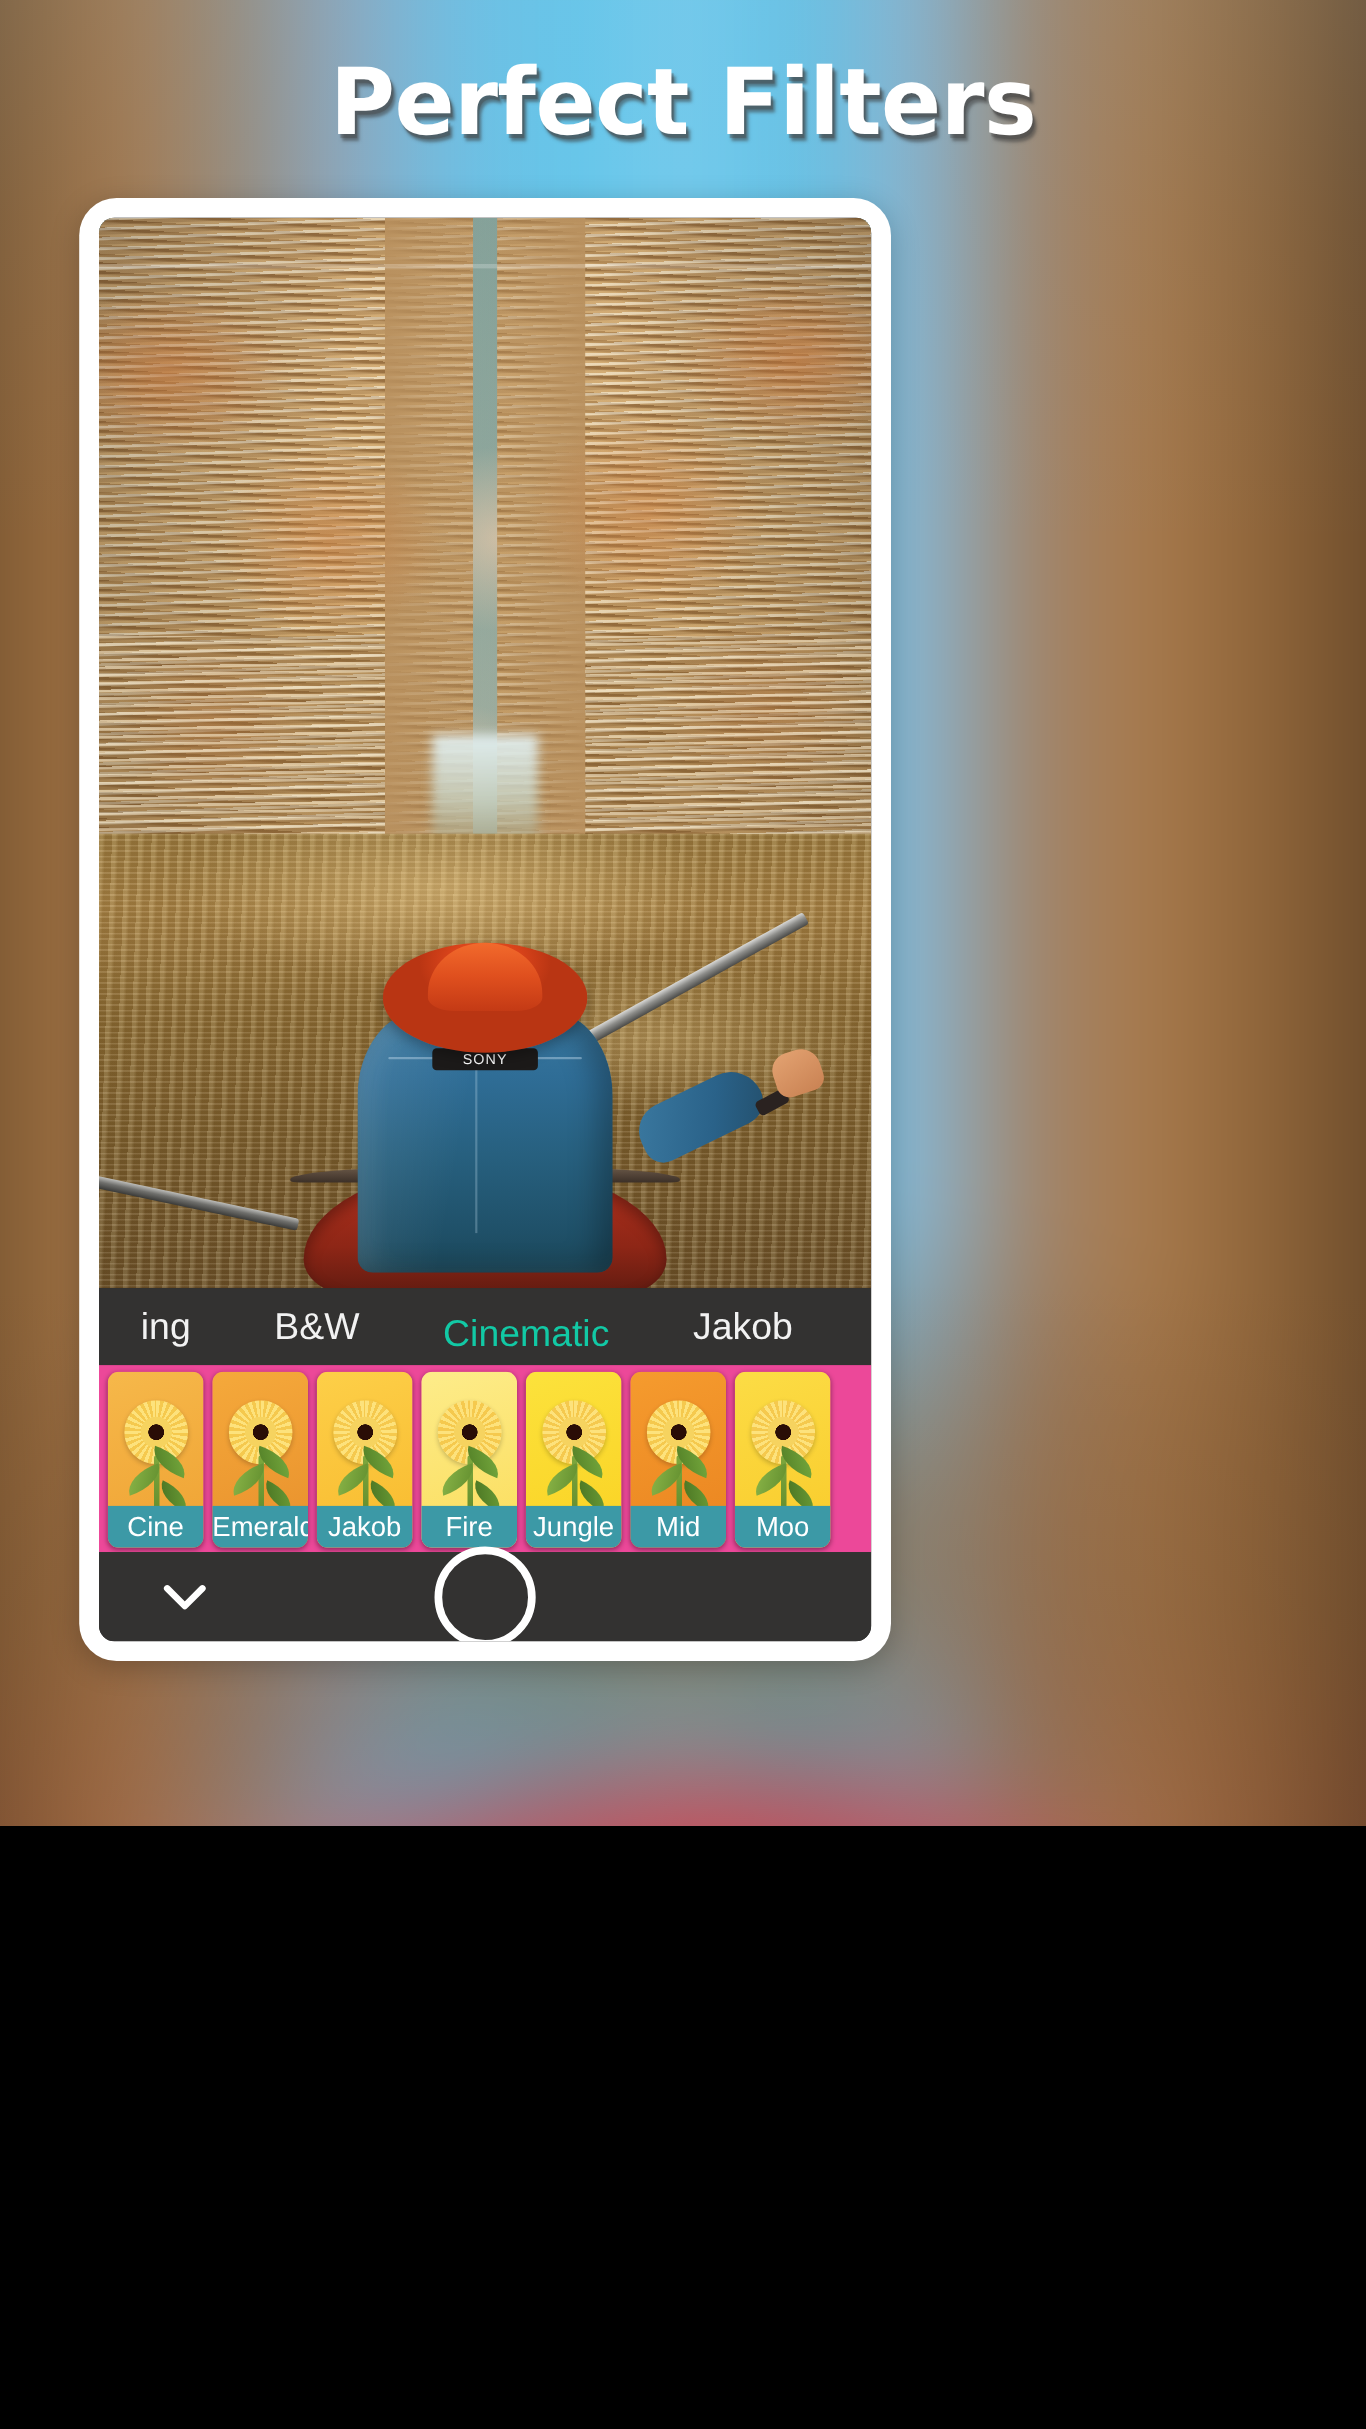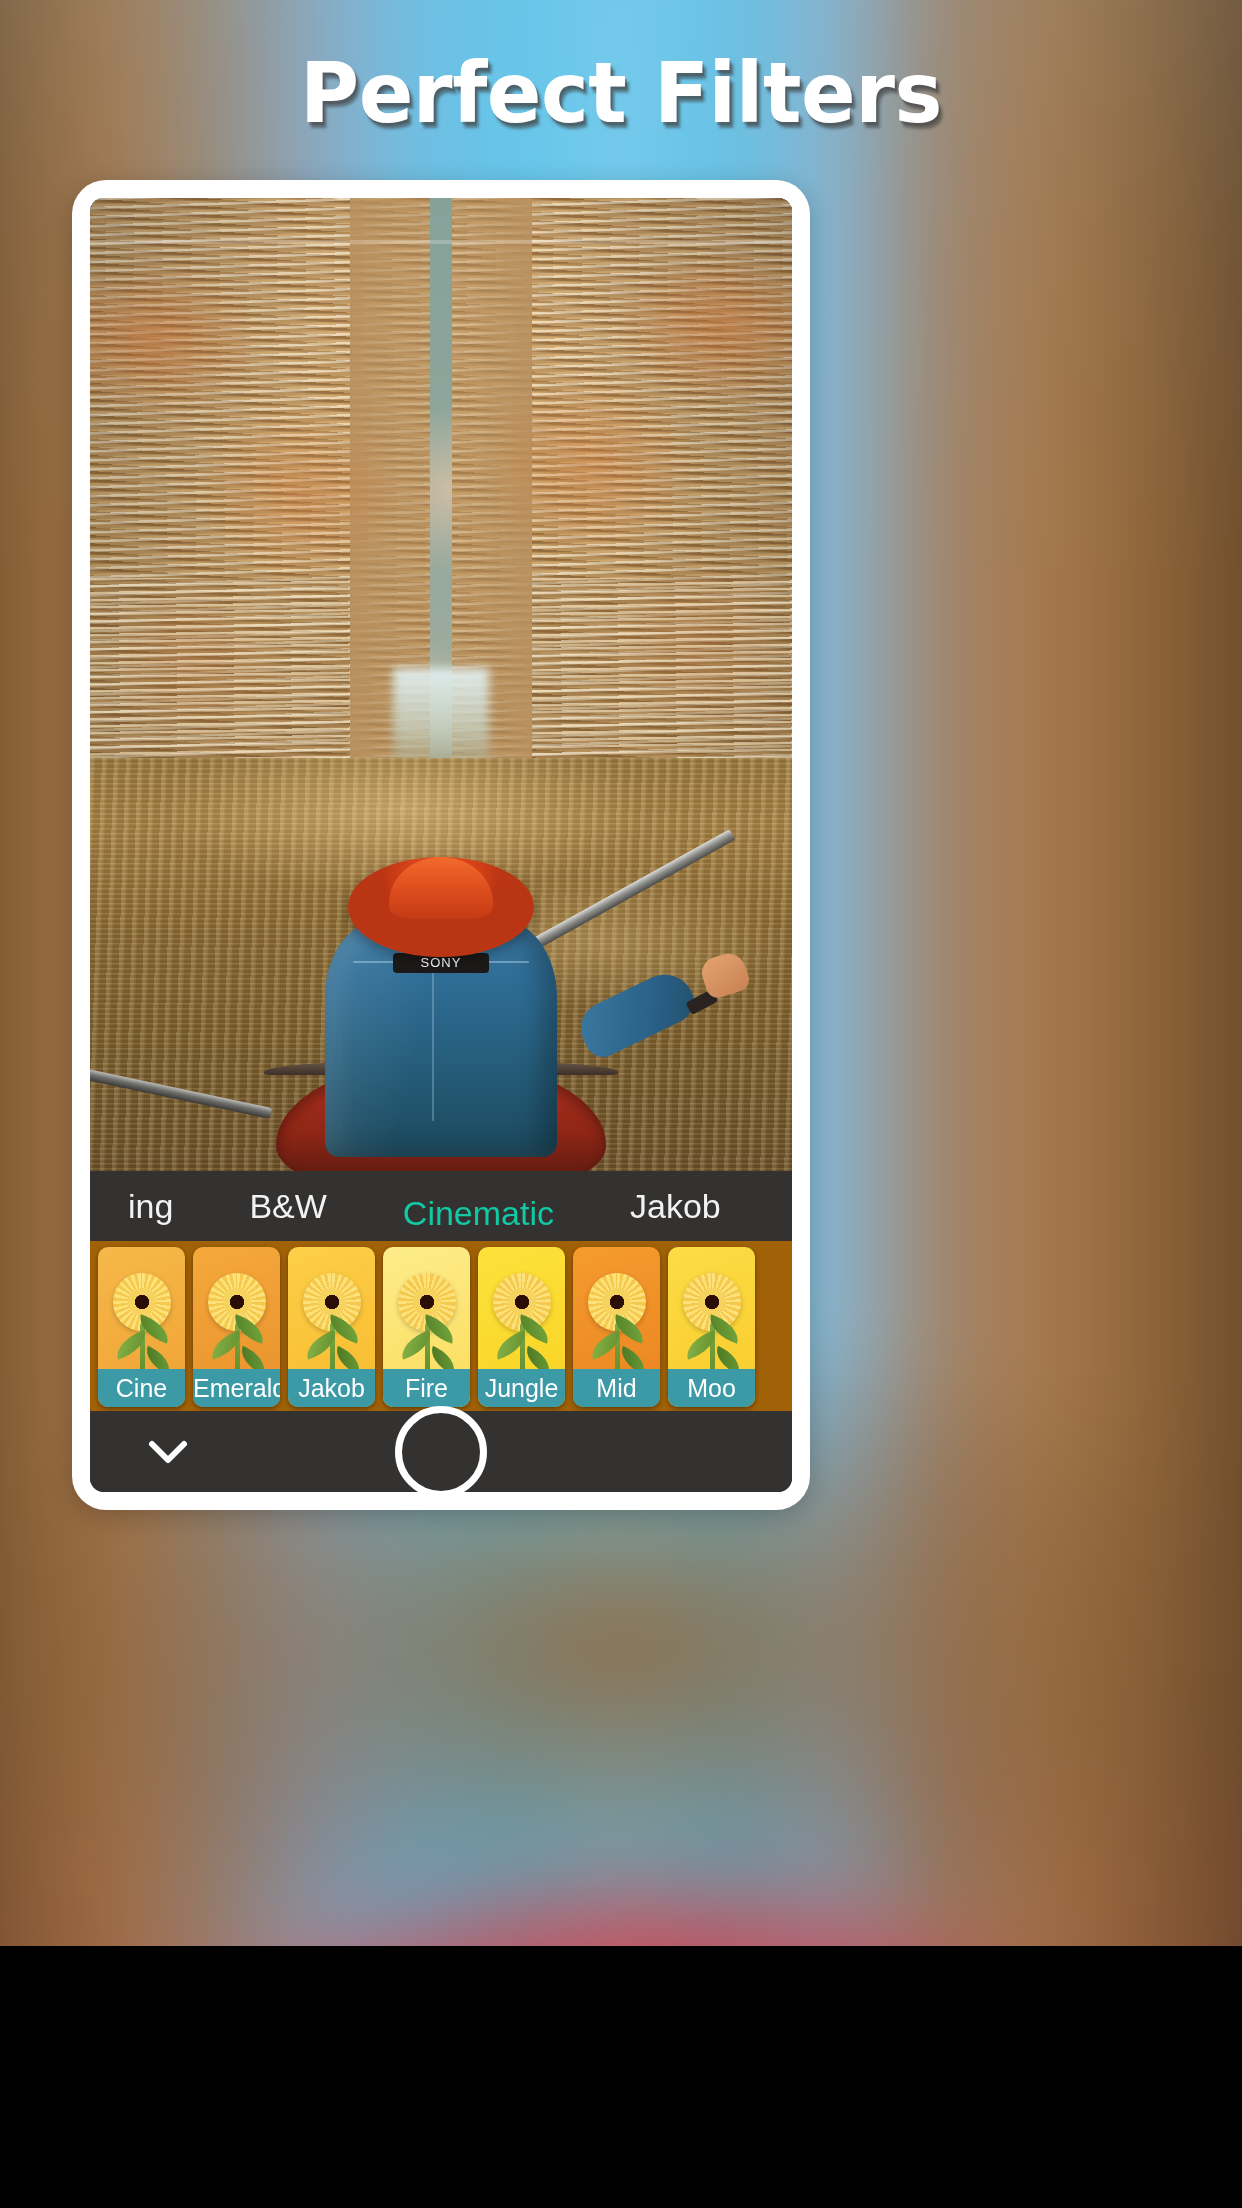--- a/index.html
+++ b/index.html
@@ -11,21 +11,21 @@
     width: 1242px;
     height: 2208px;
     overflow: hidden;
     font-family: "Liberation Sans", sans-serif;
   }
 
   
   .screen {
     position: relative;
     width: 1242px;
-    height: 1946px;
+    height: 1660px;
     overflow: hidden;
   }
 
   
   .backdrop {
     position: absolute;
     inset: -80px;
     background:
       
       radial-gradient(ellipse 520px 190px at 52% 99%, rgba(236,62,72,0.95) 0%, rgba(226,70,78,0.65) 45%, rgba(150,70,60,0) 78%),
@@ -418,21 +418,21 @@
     font-family: "Liberation Sans", sans-serif;
     white-space: nowrap;
     padding: 0 38px;
   }
   .tab.active { color: #12c9a5; margin-top: 15px; }
 
   
   .thumbrow {
     position: relative;
     height: 170px;
-    background: #a16207;
+    background: #ec4899;
     display: flex;
     align-items: flex-start;
     gap: 8px;
     padding: 6px 16px 0 8px;
     overflow: hidden;
     flex: 0 0 auto;
     box-sizing: border-box;
   }
   .thumb {
     position: relative;

